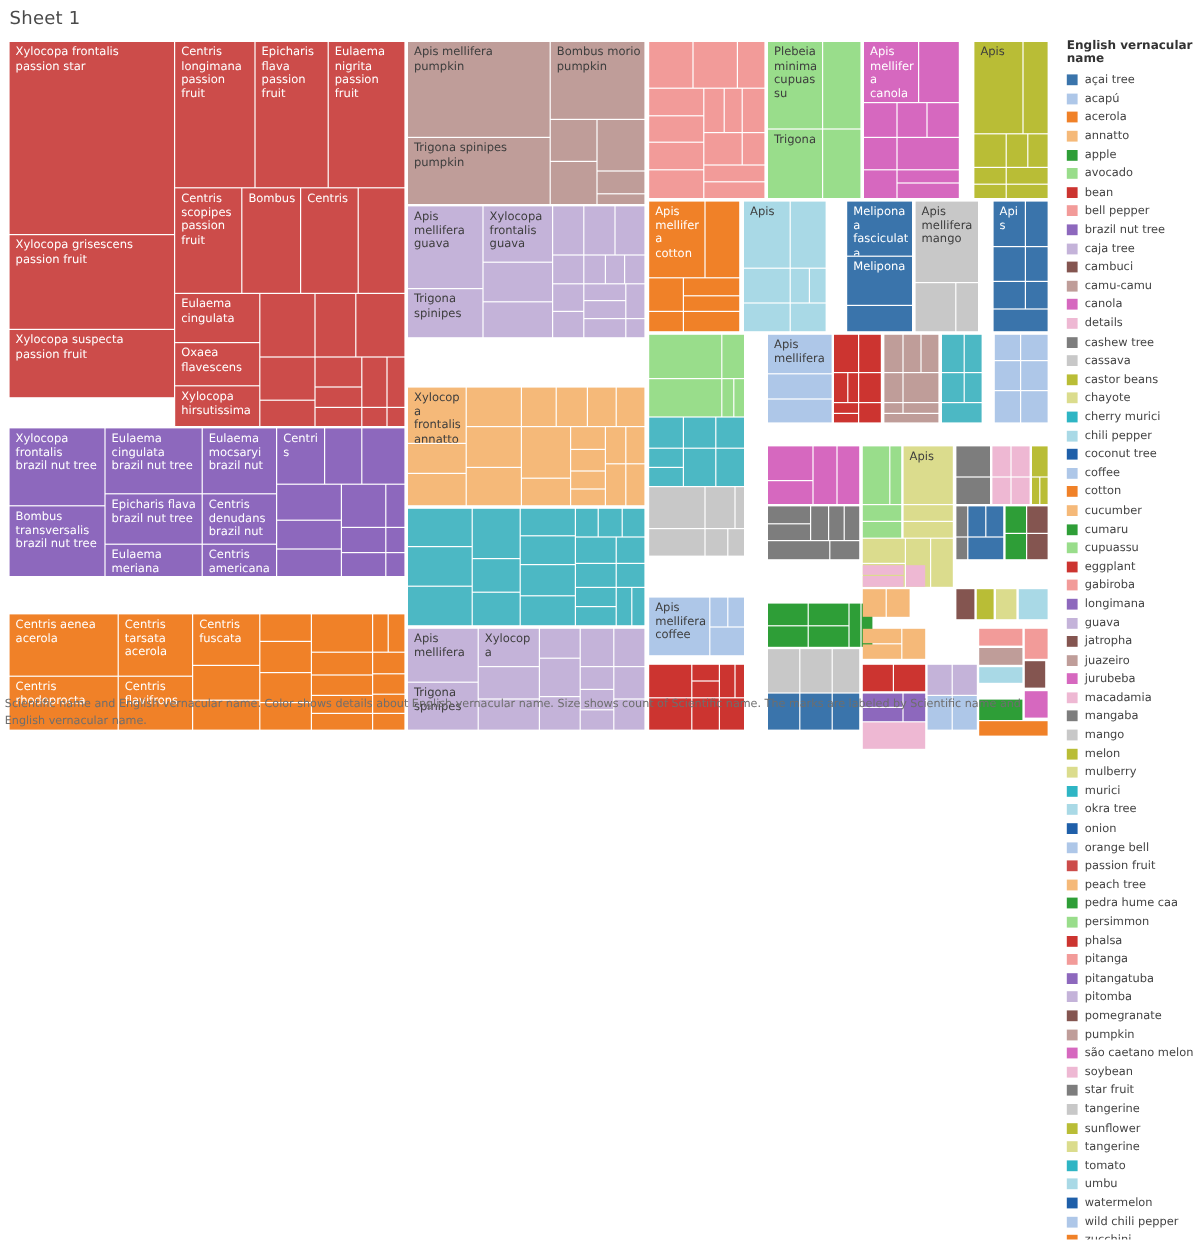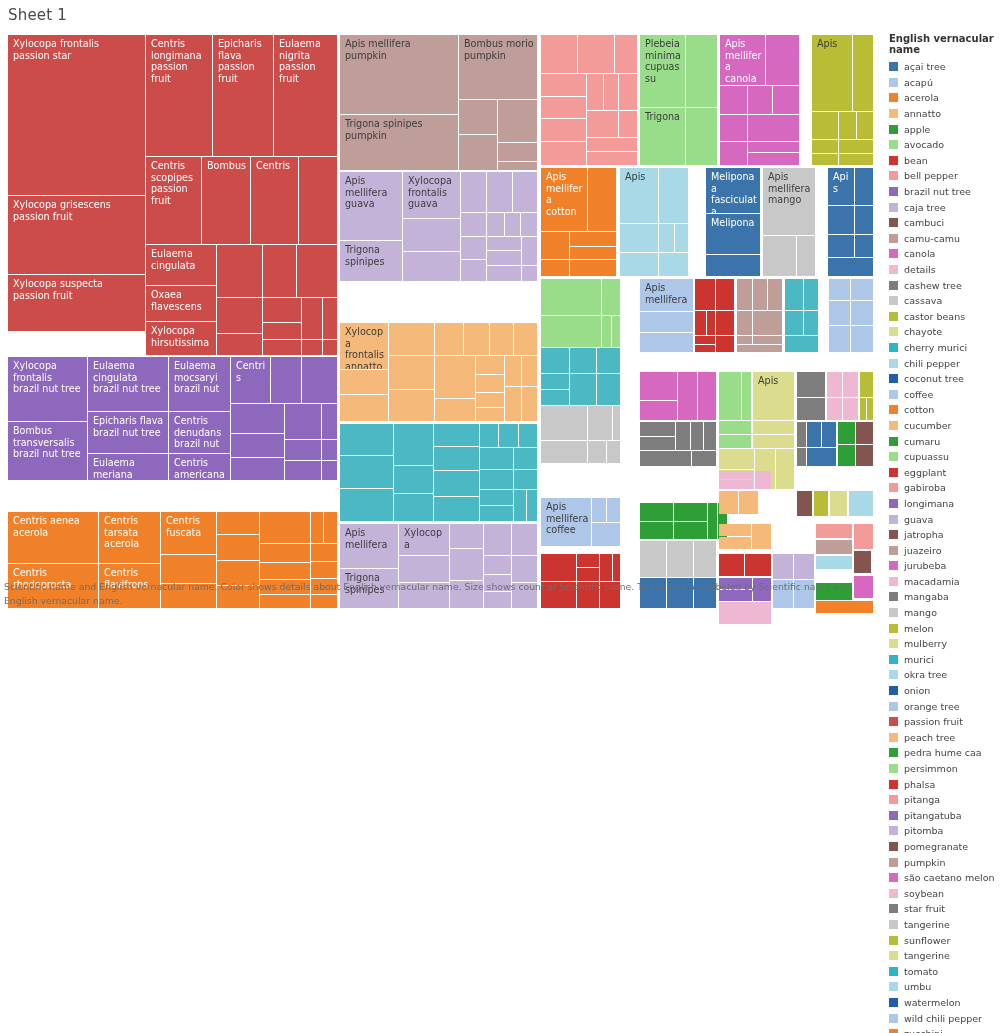--- a/index.html
+++ b/index.html
@@ -708,21 +708,21 @@
       <div class="lrow">
         <span class="sw" style="background: rgb(169, 217, 230);"></span>
         <span class="ltx">okra tree</span>
       </div>
       <div class="lrow">
         <span class="sw" style="background: rgb(31, 95, 169);"></span>
         <span class="ltx">onion</span>
       </div>
       <div class="lrow">
         <span class="sw" style="background: rgb(174, 199, 232);"></span>
-        <span class="ltx">orange tree</span>
+        <span class="ltx">orange bell</span>
       </div>
       <div class="lrow">
         <span class="sw" style="background: rgb(204, 76, 74);"></span>
         <span class="ltx">passion fruit</span>
       </div>
       <div class="lrow">
         <span class="sw" style="background: rgb(245, 185, 121);"></span>
         <span class="ltx">peach tree</span>
       </div>
       <div class="lrow">

